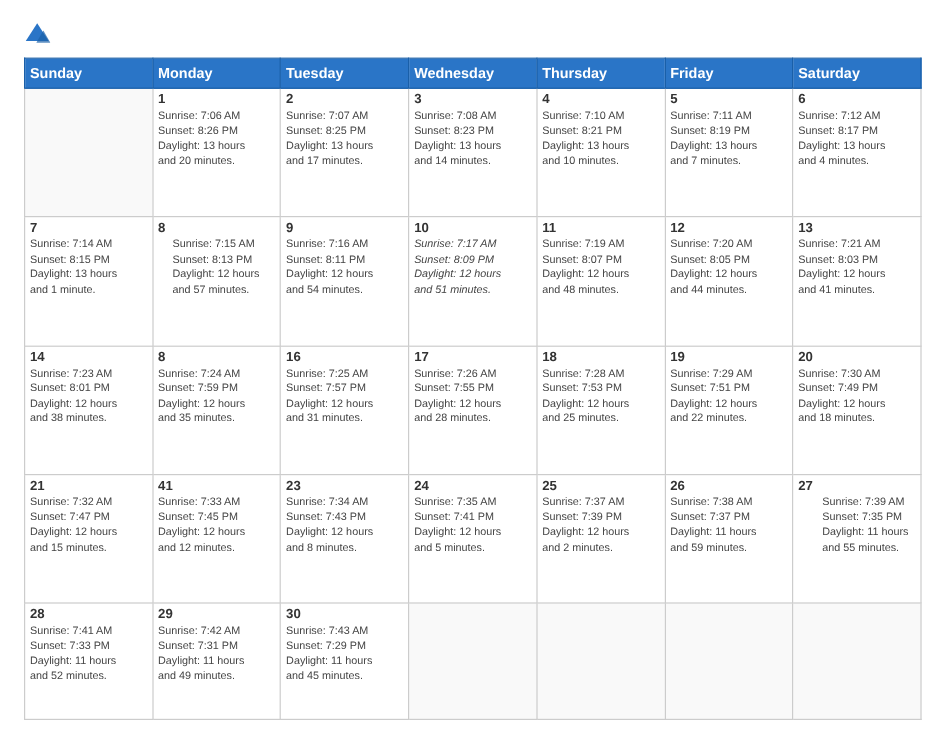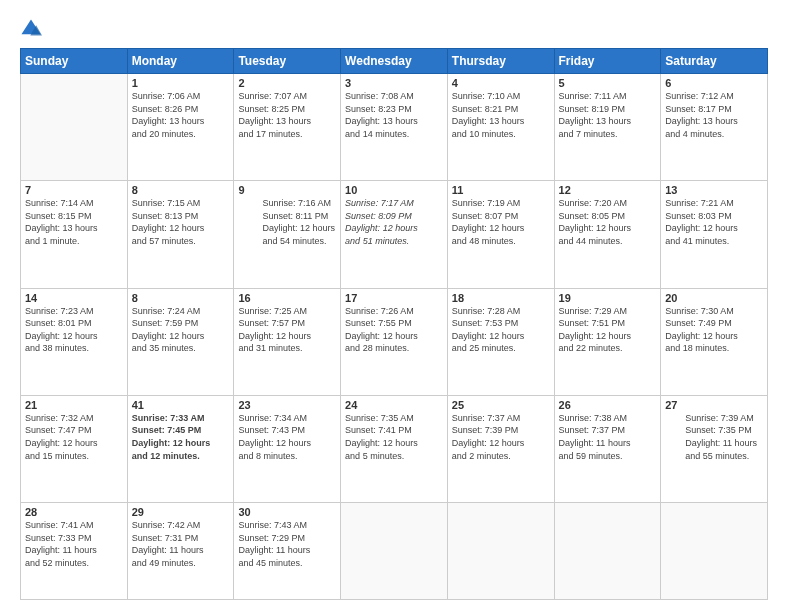--- a/index.html
+++ b/index.html
@@ -181,28 +181,28 @@
         <tr>
           <td>
             <span class="day-num">7</span>
             <div class="day-info" style="white-space: pre-line;">Sunrise: 7:14 AM
 Sunset: 8:15 PM
 Daylight: 13 hours
 and 1 minute.</div>
           </td>
           <td>
             <span class="day-num">8</span>
-            <div class="day-info" style="white-space: pre-line;">Sunrise: 7:15 AM
+            <div class="day-info" style="white-space: pre-line; margin-left: 12px;">Sunrise: 7:15 AM
 Sunset: 8:13 PM
 Daylight: 12 hours
 and 57 minutes.</div>
           </td>
           <td>
             <span class="day-num">9</span>
-            <div class="day-info" style="white-space: pre-line; margin-left: 24px;">Sunrise: 7:16 AM
+            <div class="day-info" style="white-space: pre-line;">Sunrise: 7:16 AM
 Sunset: 8:11 PM
 Daylight: 12 hours
 and 54 minutes.</div>
           </td>
           <td>
             <span class="day-num">10</span>
             <div class="day-info" style="white-space: pre-line; font-style: italic;">Sunrise: 7:17 AM
 Sunset: 8:09 PM
 Daylight: 12 hours
 and 51 minutes.</div>
@@ -283,21 +283,21 @@
         <tr>
           <td>
             <span class="day-num">21</span>
             <div class="day-info" style="white-space: pre-line;">Sunrise: 7:32 AM
 Sunset: 7:47 PM
 Daylight: 12 hours
 and 15 minutes.</div>
           </td>
           <td>
             <span class="day-num">41</span>
-            <div class="day-info" style="white-space: pre-line; font-weight: bold;">Sunrise: 7:33 AM
+            <div class="day-info" style="white-space: pre-line;">Sunrise: 7:33 AM
 Sunset: 7:45 PM
 Daylight: 12 hours
 and 12 minutes.</div>
           </td>
           <td>
             <span class="day-num">23</span>
             <div class="day-info" style="white-space: pre-line;">Sunrise: 7:34 AM
 Sunset: 7:43 PM
 Daylight: 12 hours
 and 8 minutes.</div>

